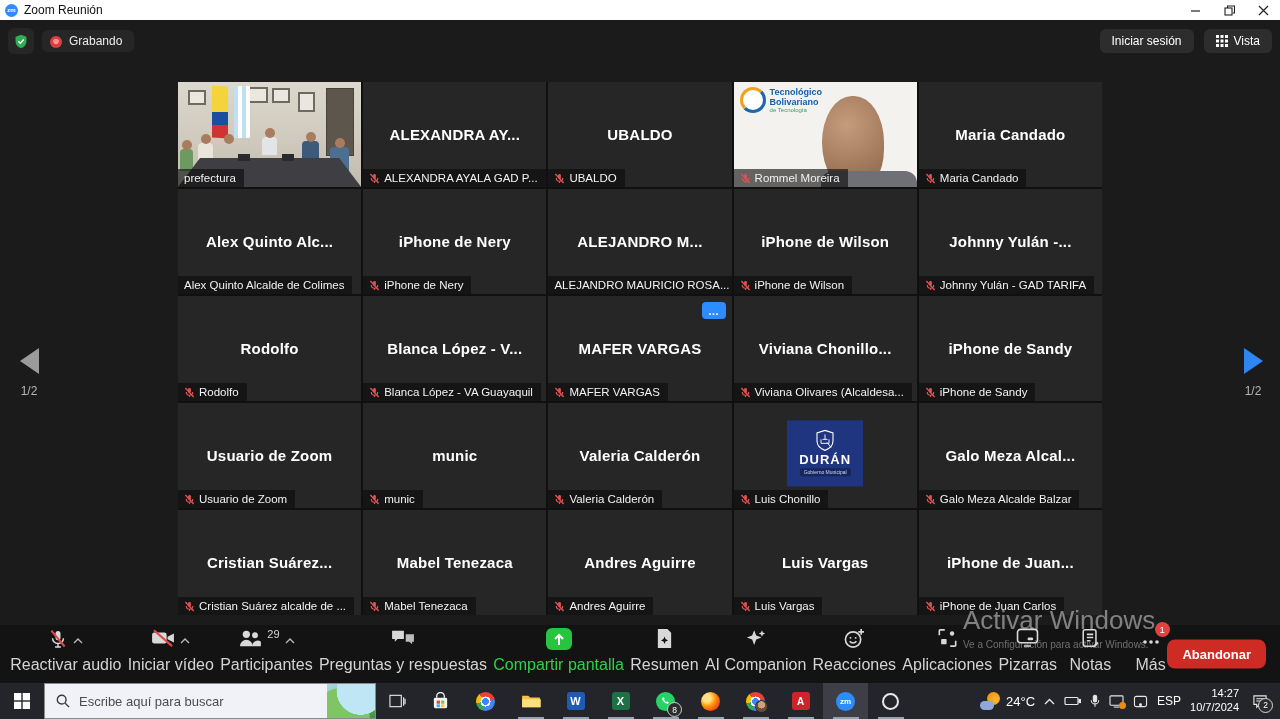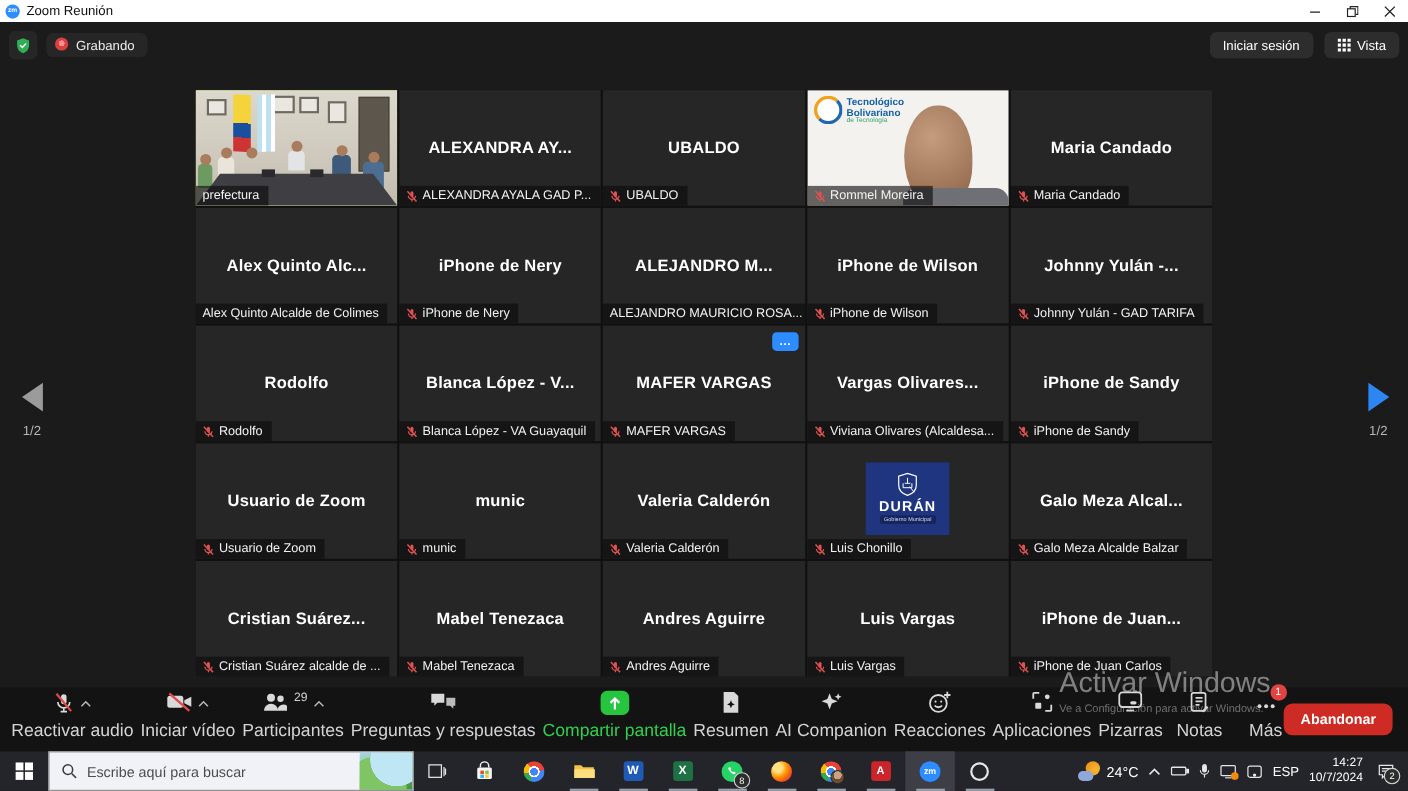--- a/index.html
+++ b/index.html
@@ -11,21 +11,21 @@
   .zm-badge{width:13px;height:13px;border-radius:50%;background:#2d8cff;color:#fff;font-size:6px;font-weight:bold;
             display:flex;align-items:center;justify-content:center;margin:0 6px 0 5px;}
   .win-title{font-size:12px;color:#111;}
   .win-ctrls{margin-left:auto;display:flex;height:100%;}
   .win-ctrl{width:34px;height:100%;display:flex;align-items:center;justify-content:center;color:#222;font-size:11px;}
 
   
   .meeting{position:absolute;top:20px;left:0;right:0;height:663px;background:#1b1b1b;overflow:hidden;}
   .meetbar{position:absolute;top:7px;left:8px;right:8px;height:28px;display:flex;align-items:center;gap:8px;}
   .shield-chip{width:26px;height:26px;border-radius:6px;background:#262626;display:flex;align-items:center;justify-content:center;}
-  .rec-chip{display:flex;align-items:flex-start;gap:7px;background:#262626;border-radius:6px;padding:4px 12px 4px 8px;}
+  .rec-chip{display:flex;align-items:flex-end;gap:7px;background:#262626;border-radius:6px;padding:4px 12px 4px 8px;}
   .rec-dot{width:12px;height:12px;border-radius:50%;background:radial-gradient(circle at 50% 45%,#ff8d8d 0 30%,#d94040 31% 100%);}
   .rec-txt{color:#ececec;font-size:12px;}
   .meetbar-right{margin-left:auto;display:flex;gap:10px;}
   .chip{background:#2d2d2d;border-radius:6px;padding:5px 12px;color:#fff;font-size:12px;display:flex;align-items:center;gap:6px;}
 
   
   .grid{position:absolute;left:178px;top:62px;width:924px;display:grid;
         grid-template-columns:repeat(5,1fr);grid-template-rows:repeat(5,105px);gap:2px;background:#101010;}
   .tile{position:relative;background:#262626;overflow:hidden;}
   .tile.active{outline:2px solid #c3de62;outline-offset:-2px;}
@@ -362,21 +362,21 @@
               <rect x="9" y="2" width="6" height="11" rx="3" fill="#e05252" stroke="none"></rect>
               <path d="M5 11a7 7 0 0 0 14 0M12 18v4"></path>
               <line x1="3" y1="2" x2="21" y2="22" stroke-width="3"></line>
             </svg>
           </span>
           <span>MAFER VARGAS</span>
         </div>
         <button class="tile-menu">…</button>
       </div>
       <div class="tile">
-        <div class="tile-name">Vargas  Olivares...</div>
+        <div class="tile-name">Viviana  Chonillo...</div>
         <div class="name-chip">
           <span style="display: flex;">
             <svg width="11" height="11" viewBox="0 0 24 24" fill="none" stroke="#e05252" stroke-width="2.6">
               <rect x="9" y="2" width="6" height="11" rx="3" fill="#e05252" stroke="none"></rect>
               <path d="M5 11a7 7 0 0 0 14 0M12 18v4"></path>
               <line x1="3" y1="2" x2="21" y2="22" stroke-width="3"></line>
             </svg>
           </span>
           <span>Viviana Olivares (Alcaldesa...</span>
         </div>

